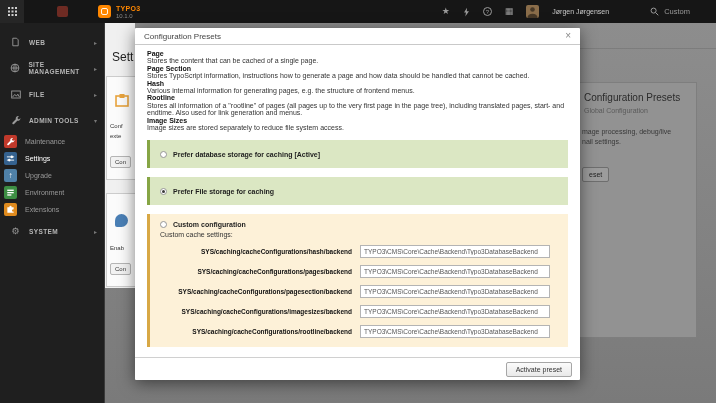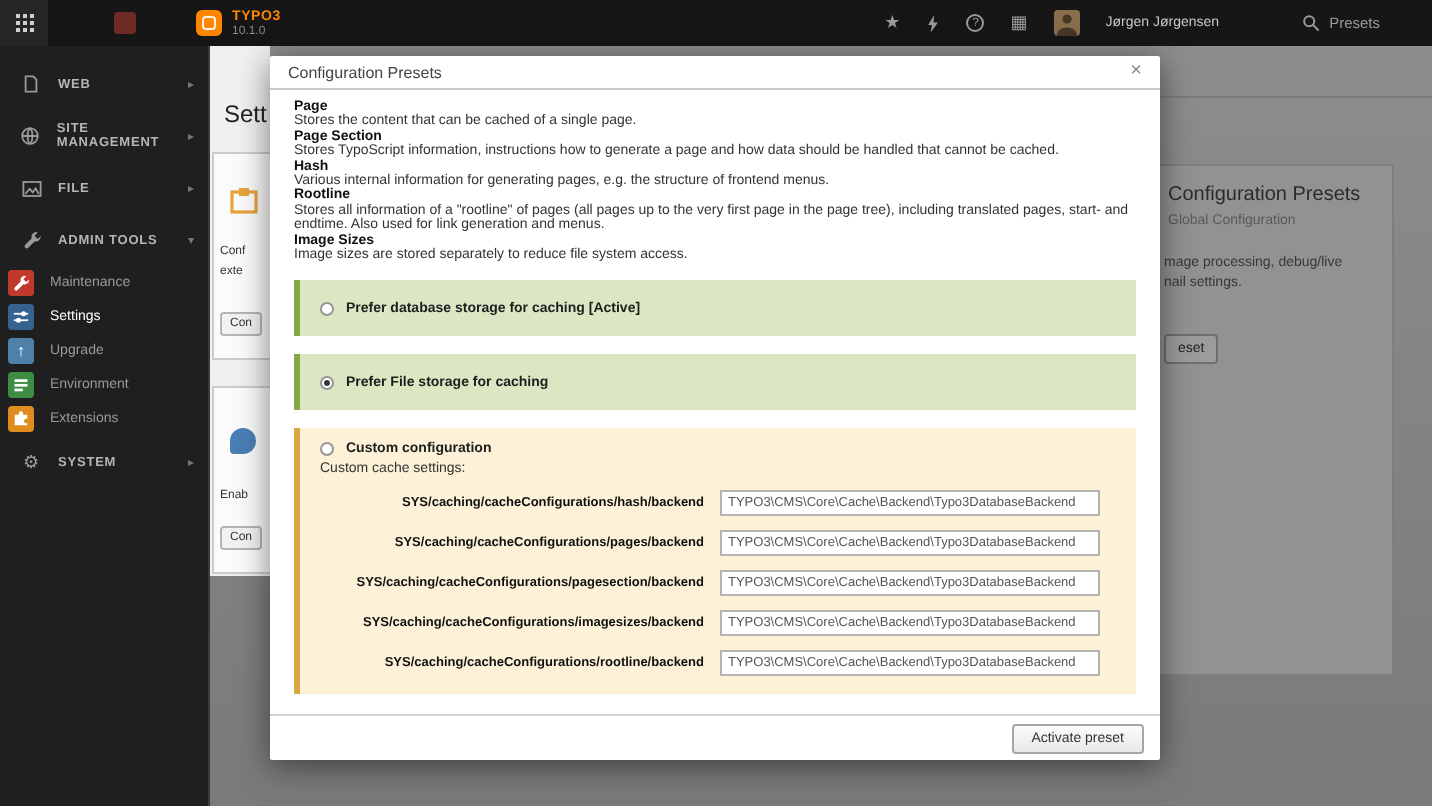--- a/index.html
+++ b/index.html
@@ -145,21 +145,21 @@
           <circle cx="6.5" cy="4.5" r="2.3" fill="#463827"></circle>
         <path d="M1.5 13c0-2.8 2.2-4.2 5-4.2s5 1.4 5 4.2Z" fill="#463827"></path>
         </svg>
     </span>
     <span class="tb-user">Jørgen Jørgensen</span>
     <span class="tb-search">
       <svg width="9" height="9" viewBox="0 0 10 10">
         <circle cx="4" cy="4" r="2.8" fill="none" stroke="#9a9a9a" stroke-width="1.1"></circle>
         <line x1="6.2" y1="6.2" x2="9.2" y2="9.2" stroke="#9a9a9a" stroke-width="1.1"></line>
       </svg>
-      <span>Presets</span>
+      <span>Custom</span>
     </span>
   </div>
 </header>
 
 <nav class="sidebar">
   <div class="sb-row sb-section">
     <span class="sb-sic">
       <svg width="9" height="10" viewBox="0 0 10 10">
           <path d="M2 .8h4.2L8 2.6V9.2H2Z" fill="none" stroke="#9a9a9a" stroke-width="1"></path>
         </svg>

